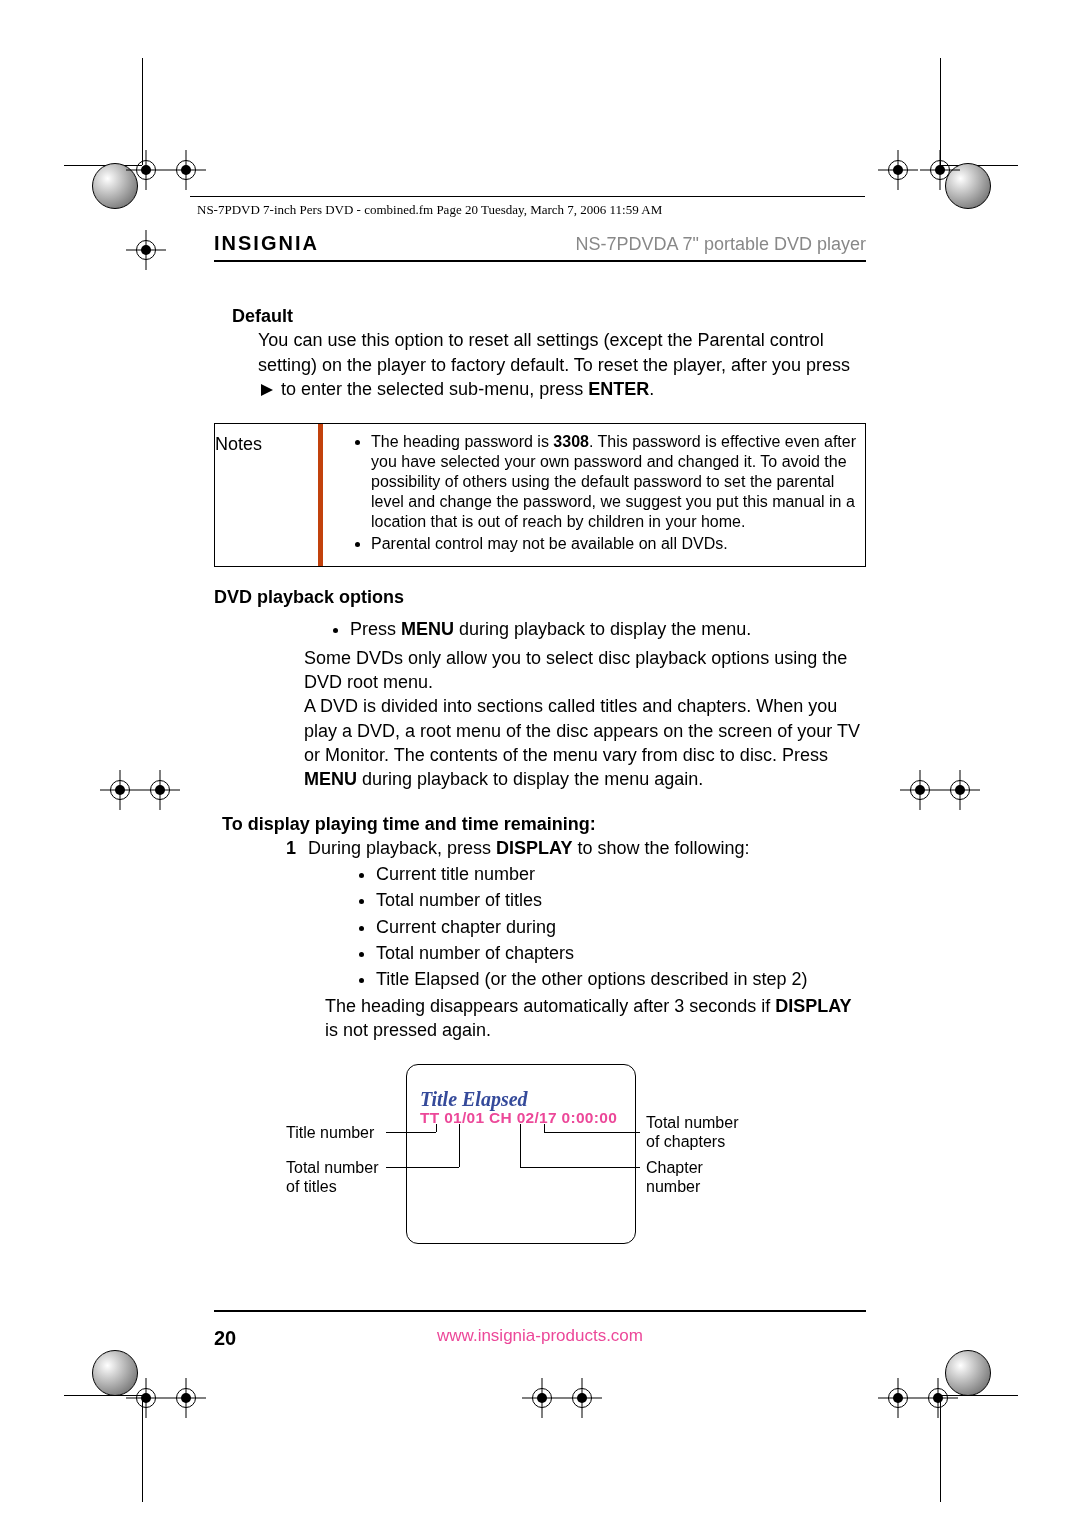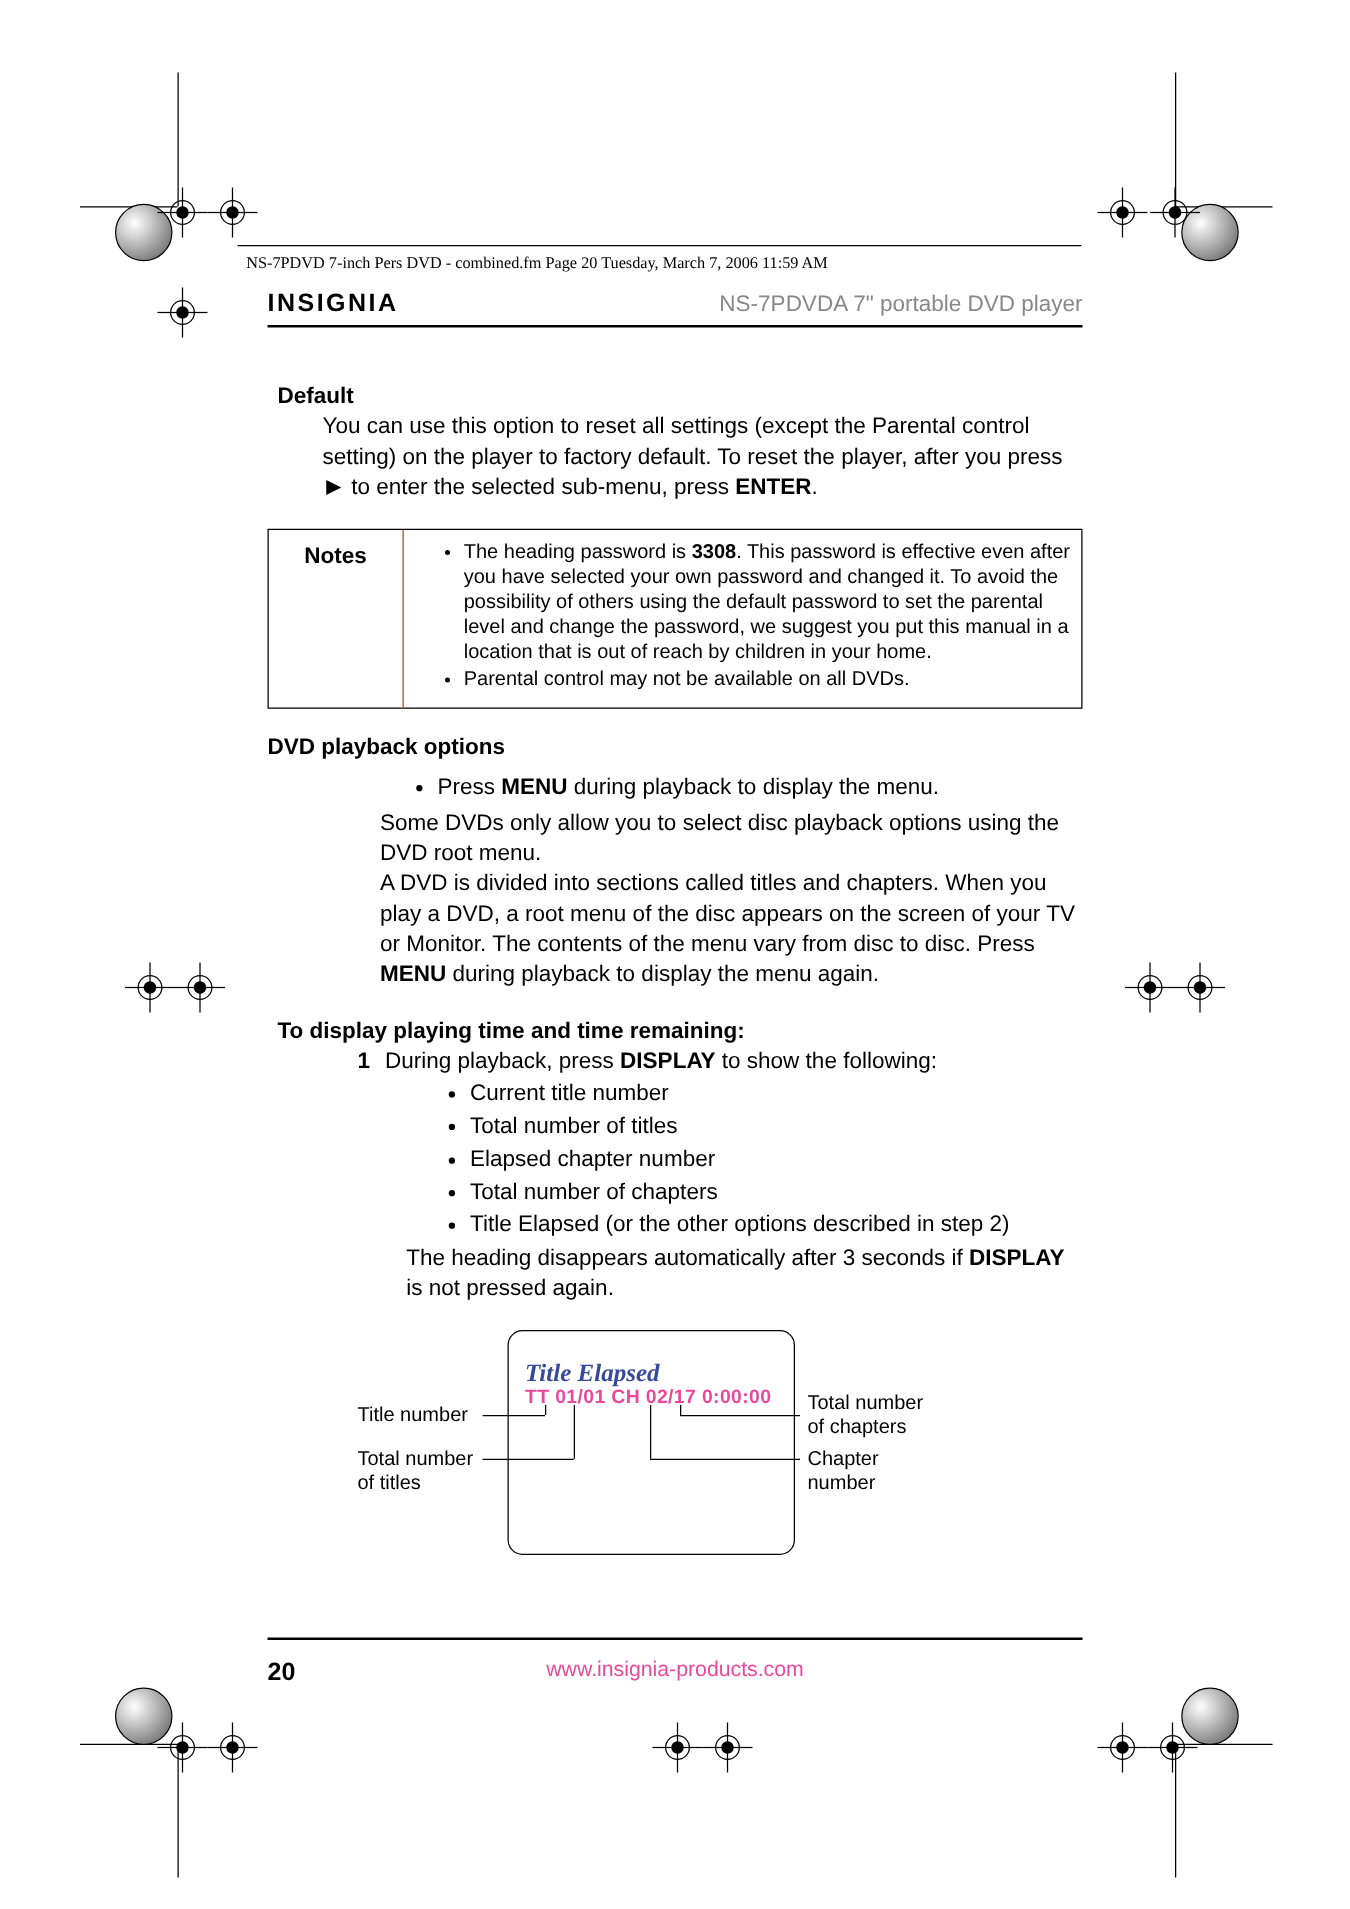--- a/index.html
+++ b/index.html
@@ -92,24 +92,24 @@
   .para { font-size: 18px; }
   .bold { font-weight: bold; }
   .notes-box {
     border: 1px solid #000;
     display: flex;
     margin-top: 22px;
     margin-bottom: 18px;
   }
   .notes-left {
     width: 108px;
-    border-right: 1px solid #c2410c;
-    text-align: center;
+    border-right: 5px solid #c2410c;
+    text-align: left;
     padding-top: 8px;
-    font-weight: bold;
+    font-weight: normal;
   }
   .notes-right {
     flex: 1;
     padding: 8px 8px 10px 30px;
     font-size: 16px;
     line-height: 1.25;
   }
   .notes-right ul { list-style: disc; margin-left: 0; padding-left: 18px; }
   .notes-right li { margin-bottom: 2px; }
   ul.bullets { list-style: disc; margin-left: 0; padding-left: 28px; }
@@ -266,21 +266,21 @@
 <div class="printmark-text">NS-7PDVD 7-inch Pers DVD - combined.fm  Page 20  Tuesday, March 7, 2006  11:59 AM</div>
 
 <div class="page">
   <div class="header-row">
     <span class="brand">INSIGNIA</span>
     <span class="product-header">NS-7PDVDA 7" portable DVD player</span>
   </div>
 
   <div class="spacer-lg"></div>
 
-  <div class="section-h" style="margin-left:8px;">Default</div>
+  <div class="section-h" style="margin-left:18px;">Default</div>
   <div class="body-indent para">
     <span>You can use this option to reset all settings (except the Parental control setting) on the player to factory default. To reset the player, after you press </span><span class="play-icon"></span><span> to enter the selected sub-menu, press </span><span class="bold">ENTER</span><span>.</span>
   </div>
 
   <div class="notes-box">
     <div class="notes-left">Notes</div>
     <div class="notes-right">
       <ul>
         <li>
           <span>The heading password is </span><span class="bold">3308</span><span>. This password is effective even after you have selected your own password and changed it. To avoid the possibility of others using the default password to set the parental level and change the password, we suggest you put this manual in a location that is out of reach by children in your home.</span>
@@ -310,21 +310,21 @@
 
   <ol class="num" style="margin-left:72px;">
     <li>
       <span class="num-label">1</span><span>During playback, press </span><span class="bold">DISPLAY</span><span> to show the following:</span>
     </li>
   </ol>
 
   <ul class="bullets" style="margin-left:134px;">
     <li>Current title number</li>
     <li>Total number of titles</li>
-    <li>Elapsed chapter number</li>
+    <li>Current chapter during</li>
     <li>Total number of chapters</li>
     <li>Title Elapsed (or the other options described in step 2)</li>
   </ul>
 
   <div class="para" style="margin-left:111px; margin-top:2px;">
     <span>The heading disappears automatically after 3 seconds if </span><span class="bold">DISPLAY</span><span> is not pressed again.</span>
   </div>
 
   <div class="diagram">
     <div class="screen-box"></div>

